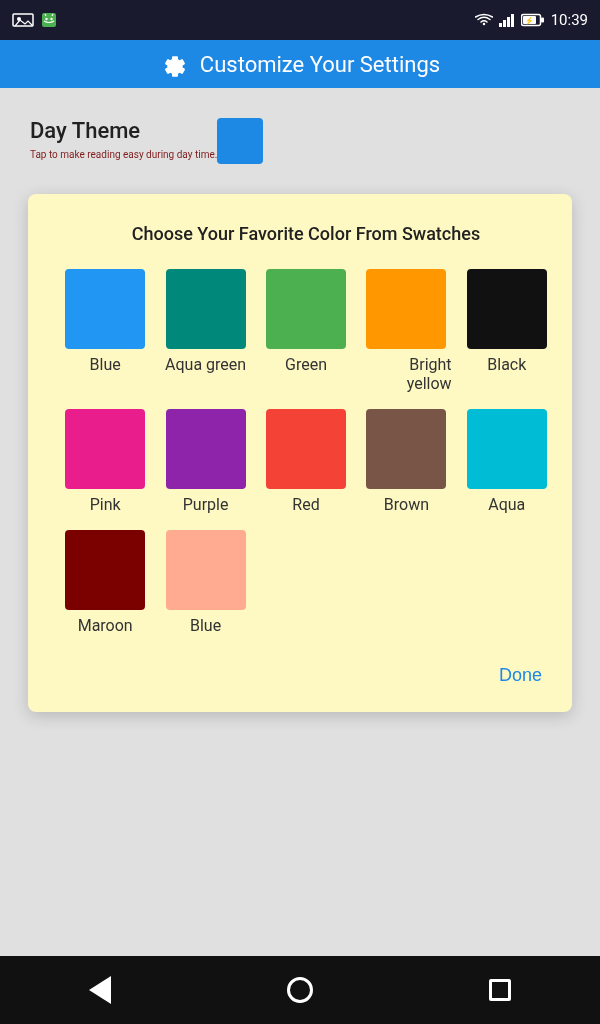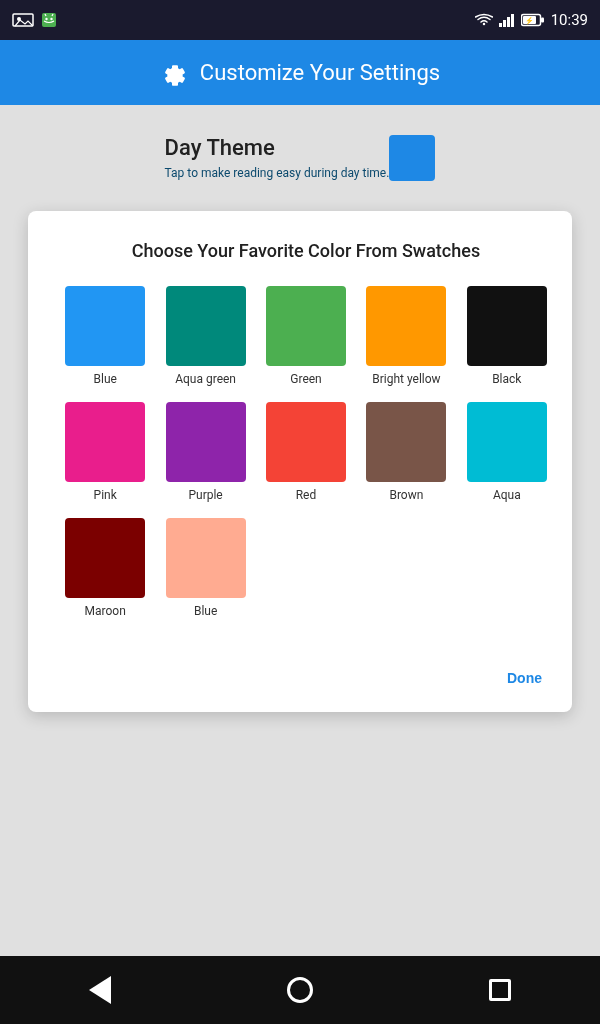--- a/index.html
+++ b/index.html
@@ -32,21 +32,21 @@
       align-items: center;
       gap: 6px;
       color: white;
       font-size: 14px;
       font-weight: bold;
     }
 
     
     .app-bar {
       width: 100%;
-      height: 65px;
+      height: 48px;
       background: #1e88e5;
       display: flex;
       align-items: center;
       justify-content: center;
       gap: 12px;
     }
     .gear-icon {
       width: 28px;
       height: 28px;
       color: white;
@@ -59,45 +59,45 @@
 
     
     .main-content {
       background: #e0e0e0;
       padding: 30px 20px;
     }
 
     
     .day-theme-section {
       display: flex;
-      justify-content: center;
+      justify-content: flex-start;
       align-items: flex-start;
       padding: 0 10px 30px 10px;
     }
     .day-theme-text h2 {
       font-size: 22px;
       font-weight: 500;
       color: #212121;
       margin-bottom: 6px;
     }
     .day-theme-text p {
-      font-size: 12px;
-      color: #0c4a6e;
+      font-size: 10px;
+      color: #7f1d1d;
     }
     .day-theme-toggle {
       width: 46px;
       height: 46px;
       background: #1e88e5;
       border-radius: 4px;
       flex-shrink: 0;
     }
 
     
     .dialog {
-      background: #ffffff;
+      background: #fef9c3;
       border-radius: 8px;
       margin: 0 8px;
       padding: 28px 20px 20px 32px;
       box-shadow: 0 4px 16px rgba(0,0,0,0.18);
     }
     .dialog-title {
       font-size: 18px;
       font-weight: 500;
       color: #212121;
       text-align: center;
@@ -117,39 +117,38 @@
       flex-direction: column;
       align-items: center;
       gap: 6px;
     }
     .swatch-box {
       width: 80px;
       height: 80px;
       border-radius: 4px;
     }
     .swatch-label {
-      font-size: 12px;
+      font-size: 16px;
       color: #333;
-      text-align: left;
+      text-align: right;
     }
 
     
     .done-row {
       display: flex;
       justify-content: flex-end;
     }
     .done-button {
       background: transparent;
       border: none;
       color: #1e88e5;
-      font-size: 14px;
-      font-weight: 700;
+      font-size: 18px;
+      font-weight: 400;
       cursor: pointer;
       padding: 6px 10px;
-      margin-top: 22px;
     }
 
     
     .bottom-nav {
       position: absolute;
       bottom: 0;
       left: 0;
       width: 100%;
       height: 68px;
       background: #111;

